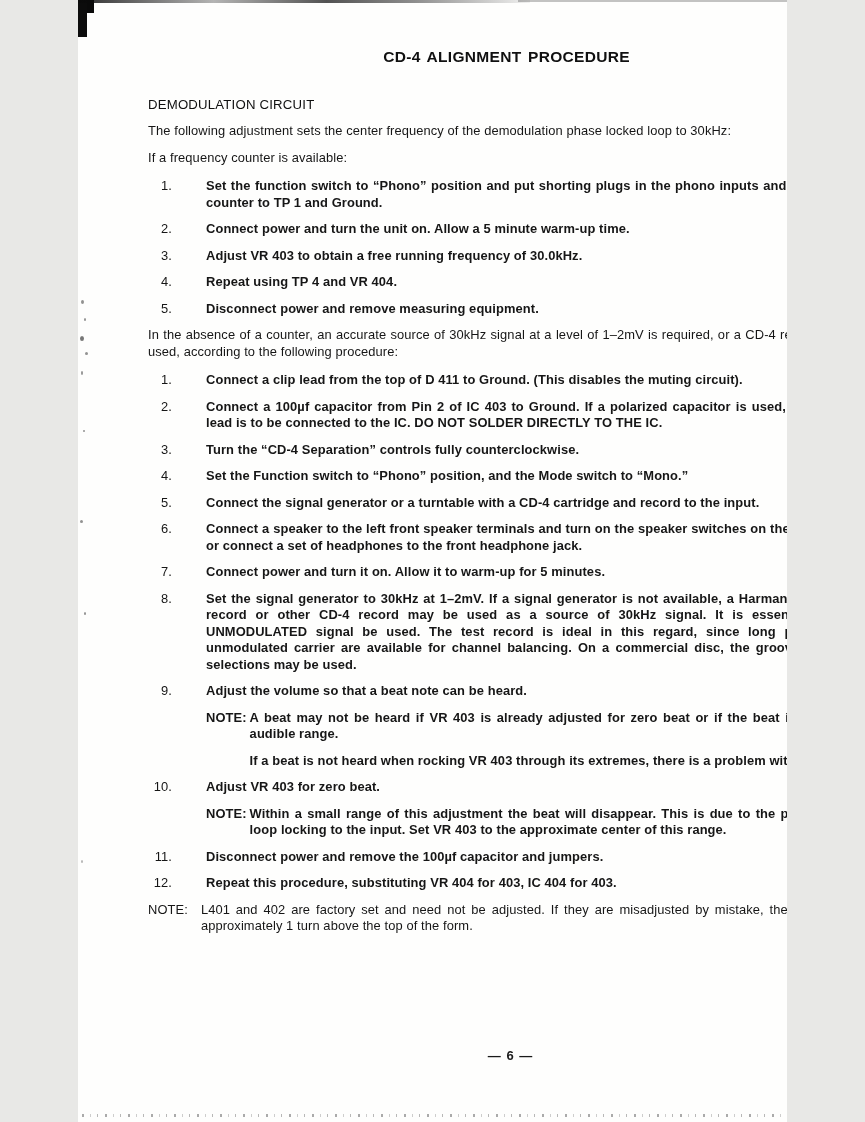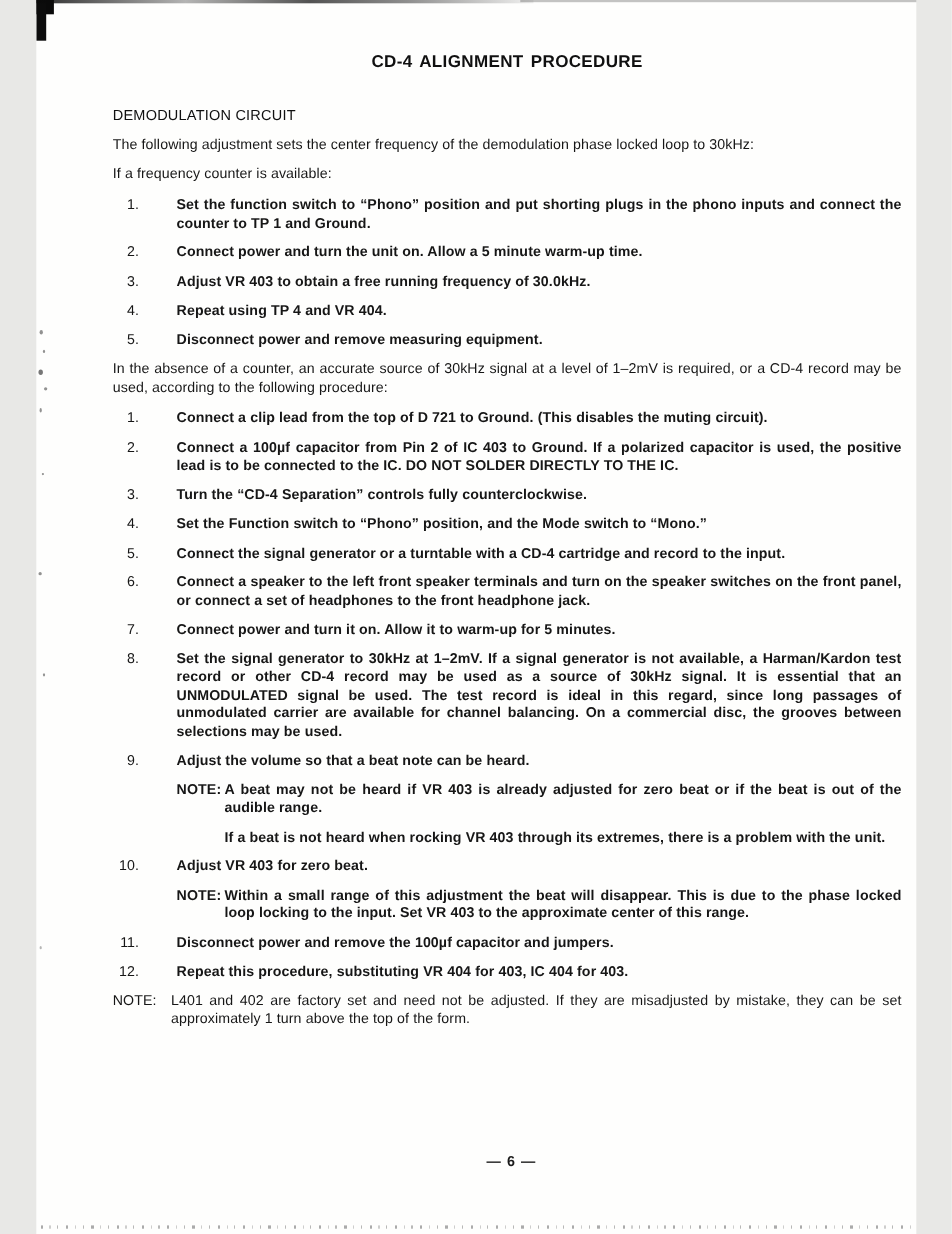--- a/index.html
+++ b/index.html
@@ -1,18 +1,18 @@
 <!DOCTYPE html>
 <html><head>
 <meta charset="utf-8">
 <style>
   html,body { margin:0; padding:0; background:#e8e8e6; }
   .page {
     position:relative;
-    width:800px; height:1122px;
+    width:709px; height:1122px;
     margin:0 auto;
     background:#fefefd;
     overflow:hidden;
     font-family:"Liberation Sans", sans-serif;
     color:#161616;
   }
   .content {
     position:absolute; left:70px; top:48px; width:717px;
     font-size:12.9px; line-height:16.5px;
     letter-spacing:0.1px;
@@ -146,21 +146,21 @@
     </div>
   </div>
 </div>
 
     <p class="cond cond2">In the absence of a counter, an accurate source of 30kHz signal at a level of 1–2mV is required, or a CD-4 record may be used, according to the following procedure:</p>
 
     <div class="list">
   <div class="item">
     <div class="num">1.</div>
     <div class="text-col">
-      <div class="itext">Connect a clip lead from the top of D 721 to Ground. (This disables the muting circuit).</div>
+      <div class="itext">Connect a clip lead from the top of D 411 to Ground. (This disables the muting circuit).</div>
 
     </div>
   </div>
 
   <div class="item">
     <div class="num">2.</div>
     <div class="text-col">
       <div class="itext">Connect a 100µf capacitor from Pin 2 of IC 403 to Ground. If a polarized capacitor is used, the positive lead is to be connected to the IC. DO NOT SOLDER DIRECTLY TO THE IC.</div>
 
     </div>

